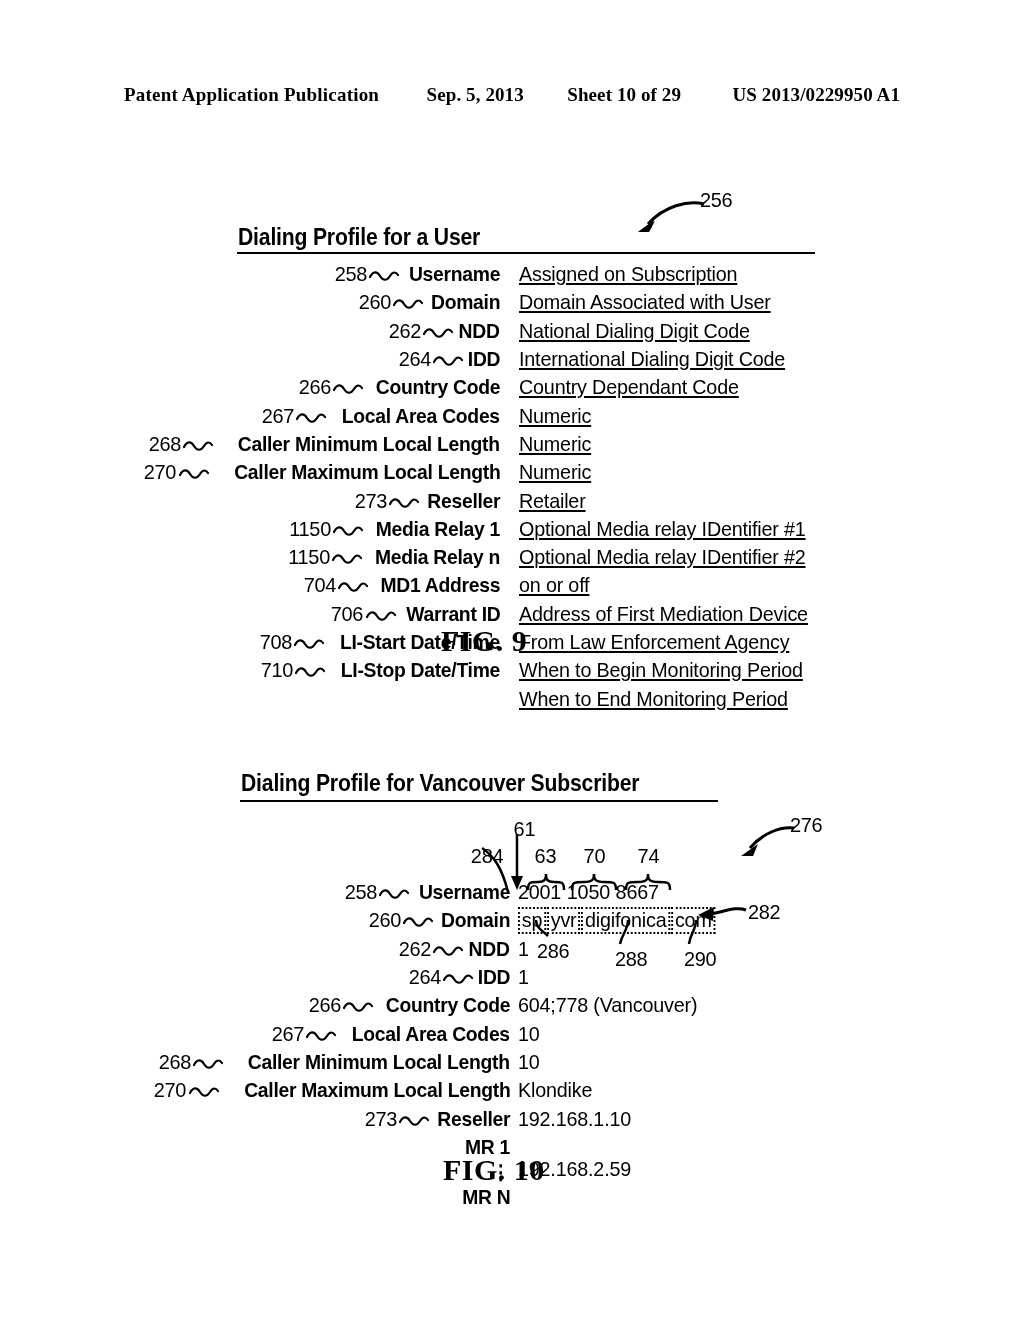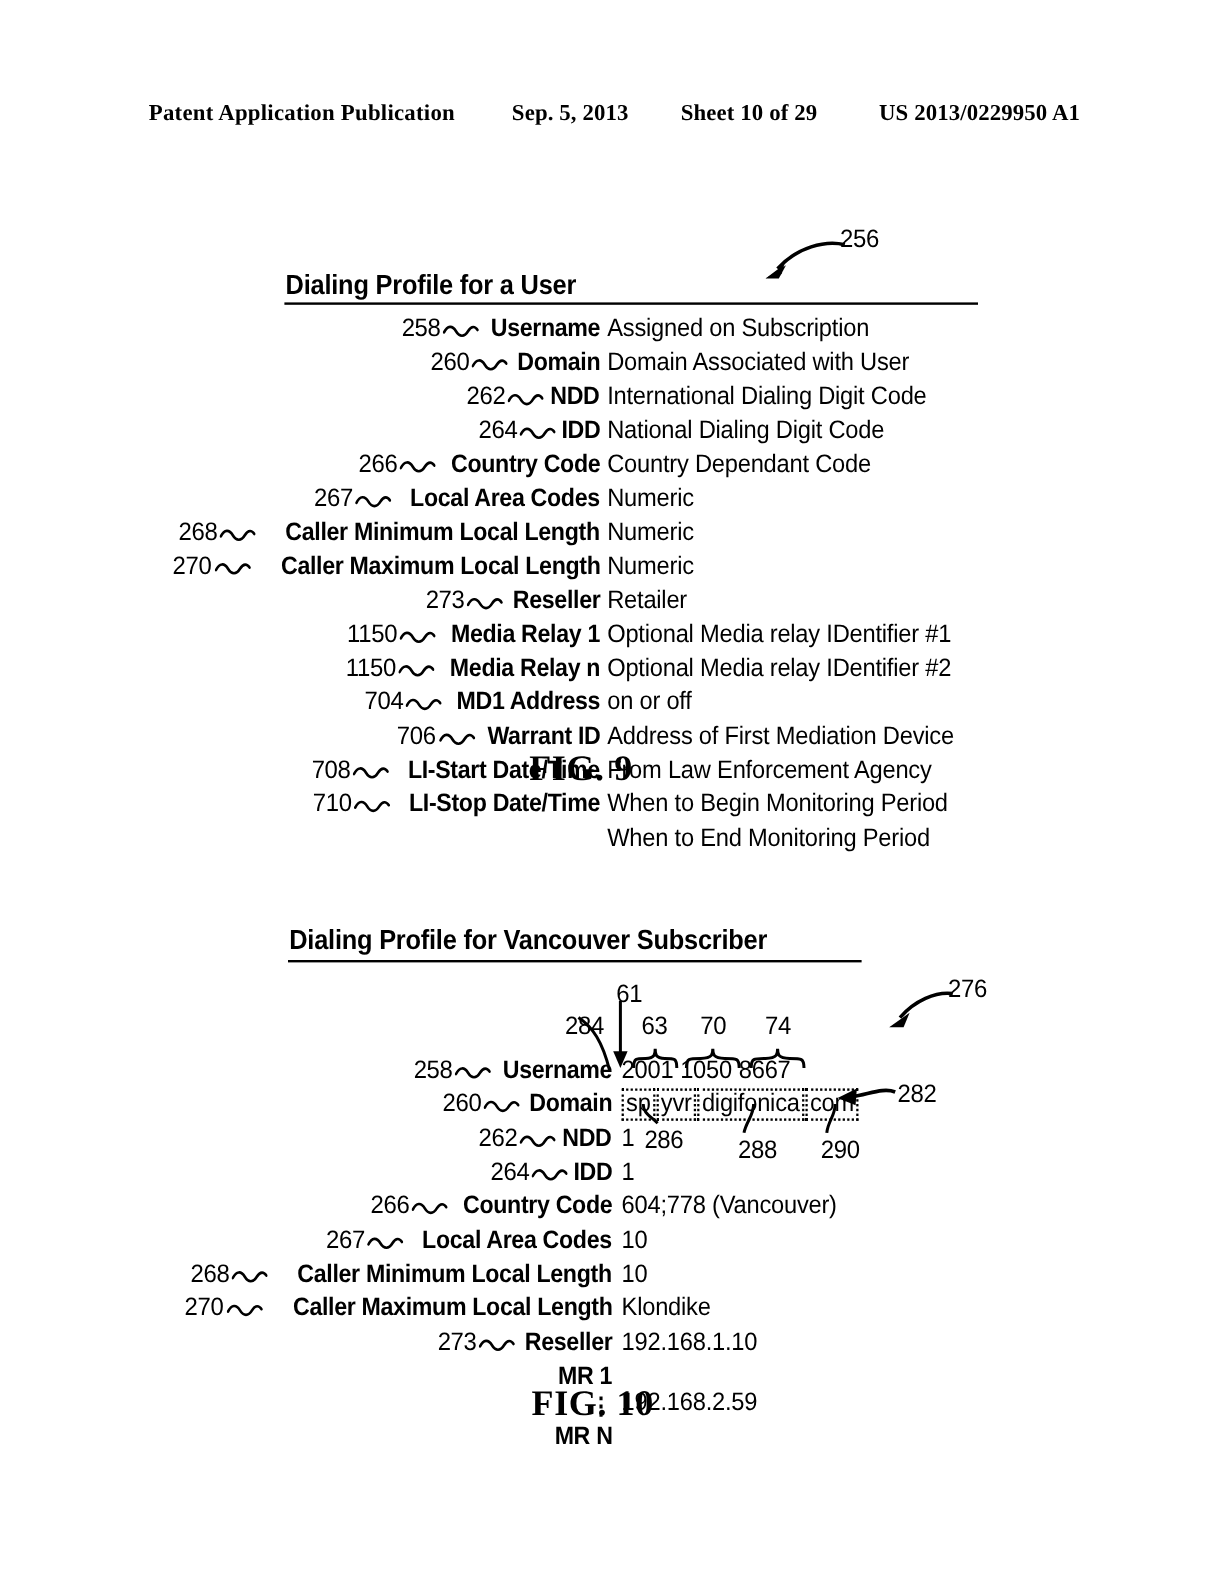--- a/index.html
+++ b/index.html
@@ -326,32 +326,32 @@
         <span class="ref">710</span>
         <span class="squiggle">
           <svg width="30" height="12" viewBox="0 0 30 12">
             <path d="M1 7 C4 1, 8 1, 11 6 C14 11, 18 11, 21 6 C24 1, 27 2, 29 5" stroke="#000" stroke-width="2.2" fill="none" stroke-linecap="round"></path>
           </svg>
         </span>
         <span class="label">LI-Stop Date/Time</span>
       </div>
     </div>
 
-  <div class="right-col" id="fig9-right" style="top:74px; left:506px;">
+  <div class="right-col" id="fig9-right" style="top:74px; left:519px;text-decoration:underline;">
       <div class="rrow">
         <span class="desc">Assigned on Subscription</span>
       </div>
       <div class="rrow">
         <span class="desc">Domain Associated with User</span>
       </div>
       <div class="rrow">
+        <span class="desc">National Dialing Digit Code</span>
+      </div>
+      <div class="rrow">
         <span class="desc">International Dialing Digit Code</span>
-      </div>
-      <div class="rrow">
-        <span class="desc">National Dialing Digit Code</span>
       </div>
       <div class="rrow">
         <span class="desc">Country Dependant Code</span>
       </div>
       <div class="rrow">
         <span class="desc">Numeric</span>
       </div>
       <div class="rrow">
         <span class="desc">Numeric</span>
       </div>

